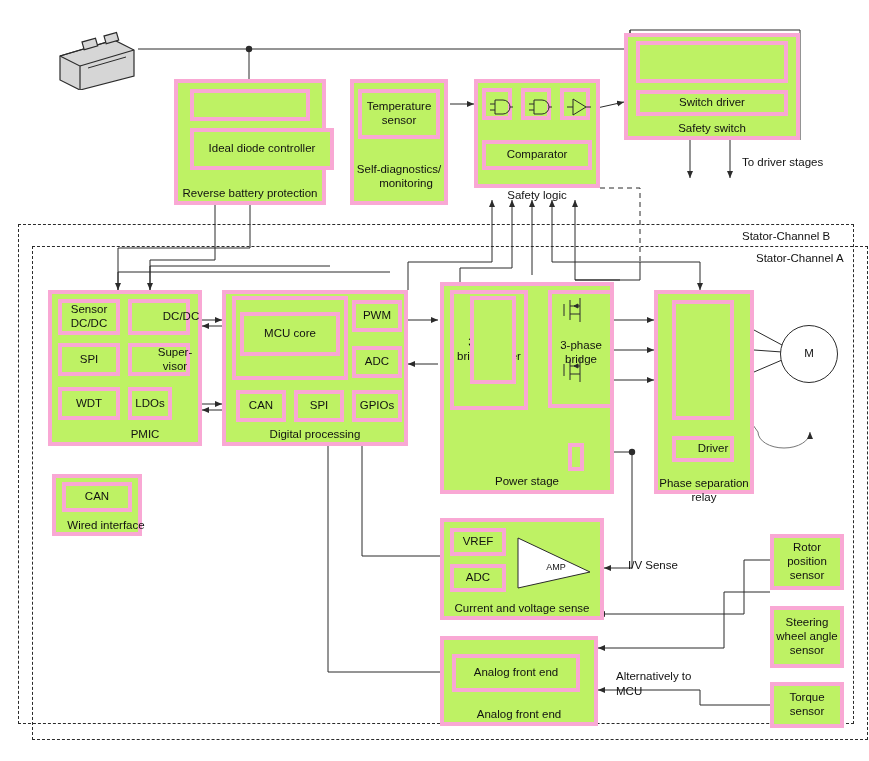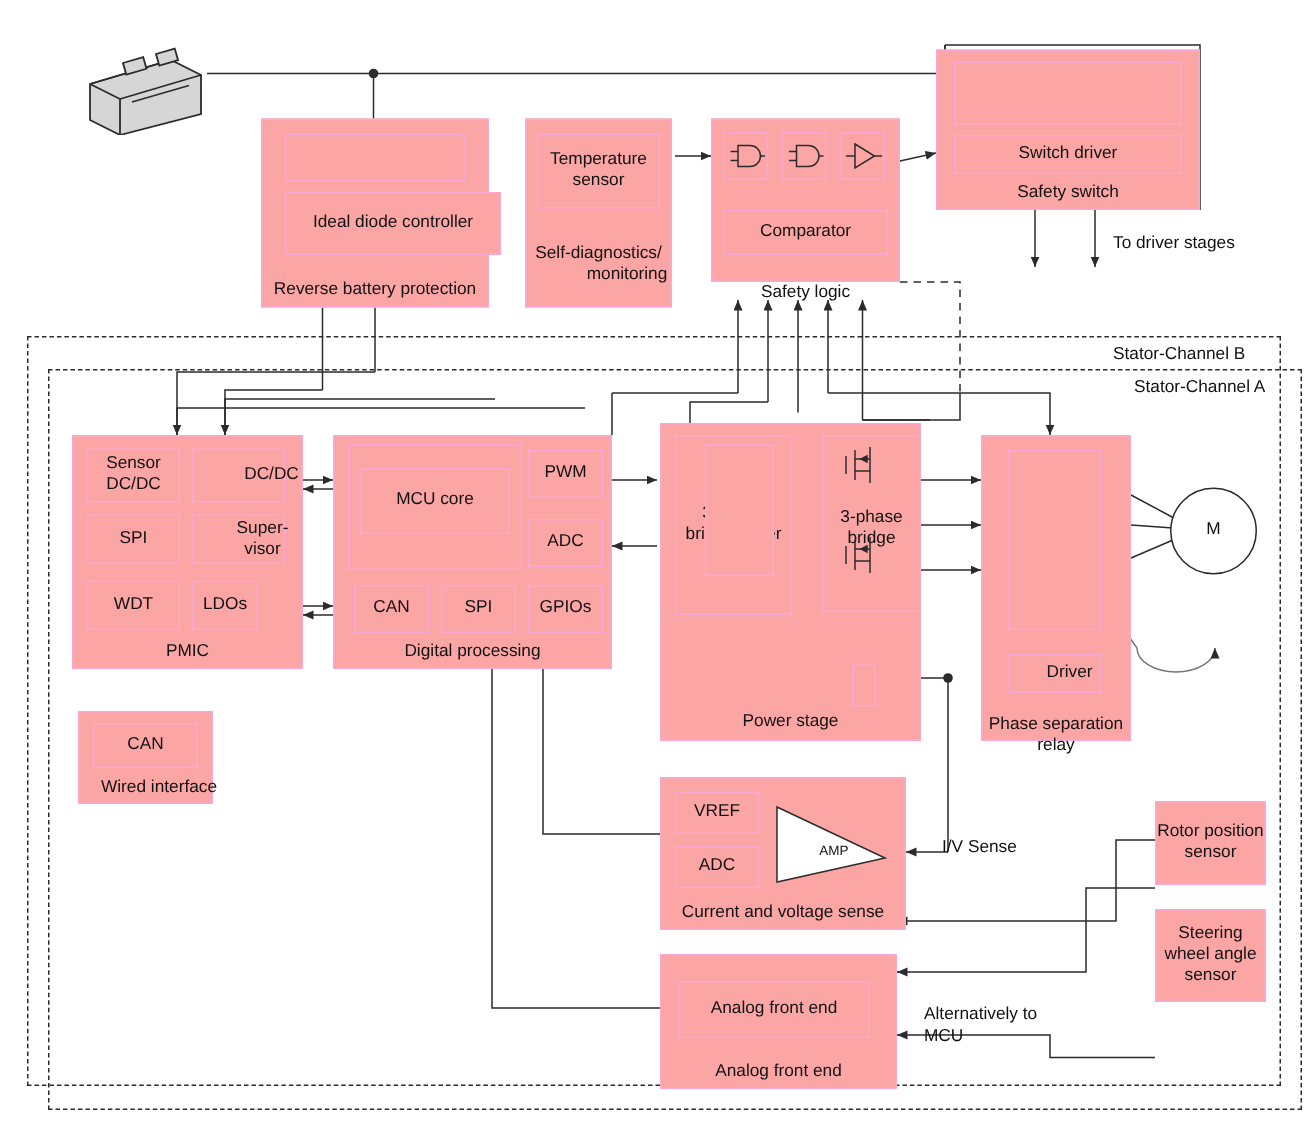--- a/index.html
+++ b/index.html
@@ -1,18 +1,18 @@
 <!DOCTYPE html>
 <html><head>
 <meta charset="utf-8">
 <style>
   html,body{margin:0;padding:0;background:#ffffff;}
   body{font-family:"Liberation Sans", sans-serif;}
   #root{position:relative;width:869px;height:761px;overflow:hidden;background:#fff;}
-  .box{position:absolute;border:1px solid #f9a8d4;background:#fca5a5;box-sizing:border-box;}
+  .box{position:absolute;border:4px solid #f9a8d4;background:#bef264;box-sizing:border-box;}
   .lbl{position:absolute;font-size:11.5px;color:#111;text-align:center;line-height:1.22;}
   .ctrl{display:flex;align-items:center;justify-content:center;text-align:center;font-size:11.5px;color:#111;line-height:1.2;}
   .dashed{position:absolute;border:1px dashed #2b2b2b;background:transparent;box-sizing:border-box;}
   svg.wires{position:absolute;left:0;top:0;width:869px;height:761px;overflow:visible;}
   .grp-title{position:absolute;font-size:11.5px;color:#111;}
 </style>
 </head>
 <body>
 
 <div id="root">
@@ -131,21 +131,21 @@
   <div class="box ctrl" style="left:190px;top:128px;width:144px;height:42px;">
     <span>Ideal diode controller</span>
   </div>
   <div class="lbl" style="left:174px;top:186px;width:152px;">Reverse battery protection</div>
 
   <div class="box" style="left:350px;top:79px;width:98px;height:126px;"></div>
   <div class="box ctrl" style="left:358px;top:89px;width:82px;height:50px;">
     <span>Temperature sensor</span>
   </div>
   <div class="lbl" style="left:350px;top:162px;width:98px;">Self-diagnostics/</div>
-  <div class="lbl" style="left:350px;top:176px;width:112px;padding-left:12px;">monitoring</div>
+  <div class="lbl" style="left:350px;top:176px;width:112px;">monitoring</div>
 
   <div class="box" style="left:474px;top:79px;width:126px;height:109px;"></div>
 
   <div class="box" style="left:482px;top:88px;width:30px;height:32px;">
     <svg width="28" height="30" viewBox="0 0 28 30">
       <g fill="none" stroke="#2b2b2b" stroke-width="1">
         <path d="M9,8 L17,8 a7,7 0 0 1 0,14 L9,22 Z"></path>
         <path d="M4,12 L9,12 M4,18 L9,18 M24,15 L27,15"></path>
       </g>
     </svg>
@@ -192,21 +192,21 @@
   </div>
   <div class="box ctrl" style="left:128px;top:343px;width:62px;height:33px;padding-left:32px;">
     <span>Super-visor</span>
   </div>
   <div class="box ctrl" style="left:58px;top:387px;width:62px;height:33px;">
     <span>WDT</span>
   </div>
   <div class="box ctrl" style="left:128px;top:387px;width:44px;height:33px;">
     <span>LDOs</span>
   </div>
-  <div class="lbl" style="left:48px;top:427px;width:154px;">PMIC</div>
+  <div class="lbl" style="left:48px;top:427px;width:154px;padding-left:20px;">PMIC</div>
 
   <div class="box" style="left:222px;top:290px;width:186px;height:156px;"></div>
   <div class="box" style="left:232px;top:296px;width:116px;height:84px;"></div>
   <div class="box ctrl" style="left:240px;top:312px;width:100px;height:44px;">
     <span>MCU core</span>
   </div>
   <div class="box ctrl" style="left:236px;top:390px;width:50px;height:32px;">
     <span>CAN</span>
   </div>
   <div class="box ctrl" style="left:294px;top:390px;width:50px;height:32px;">
@@ -280,14 +280,17 @@
   <div class="lbl" style="left:440px;top:707px;width:158px;">Analog front end</div>
   <div class="lbl" style="left:616px;top:669px;width:110px;text-align:left;">Alternatively to</div>
   <div class="lbl" style="left:616px;top:684px;width:110px;text-align:left;">MCU</div>
 
   <div class="box ctrl" style="left:770px;top:606px;width:74px;height:62px;">
     <span>Steering wheel angle sensor</span>
   </div>
   <div class="box ctrl" style="left:770px;top:534px;width:74px;height:56px;">
     <span>Rotor position sensor</span>
   </div>
+  <div class="box ctrl" style="left:770px;top:682px;width:74px;height:46px;">
+    <span>Torque sensor</span>
+  </div>
 
 </div>
 
 </body></html>

